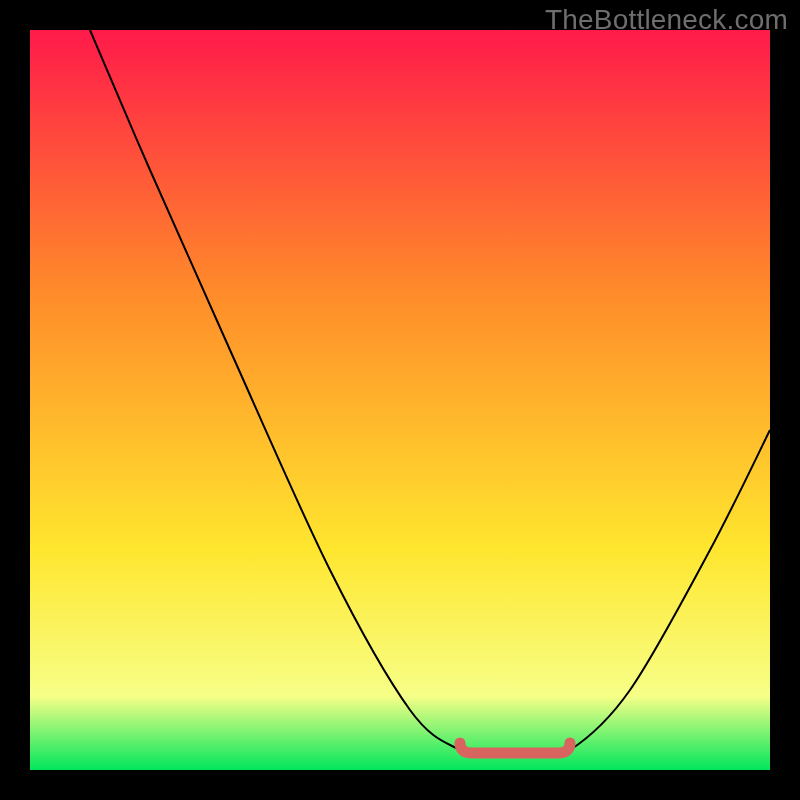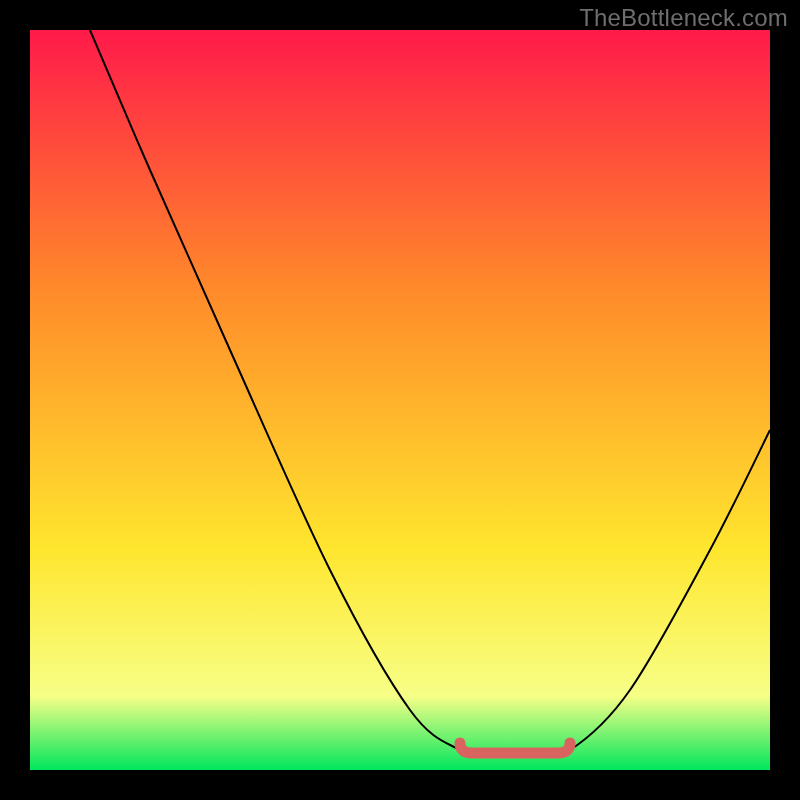--- a/index.html
+++ b/index.html
@@ -31,21 +31,21 @@
     left: 0;
     top: 0;
     width: 740px;
     height: 740px;
   }
   .watermark {
     position: absolute;
     top: 4px;
     right: 12px;
     color: #6e6e6e;
-    font-size: 24px;
+    font-size: 28px;
     font-weight: 500;
     letter-spacing: 0.2px;
   }
 </style>
 </head>
 <body>
 
 <div class="watermark">TheBottleneck.com</div>
 
 <div class="frame">

